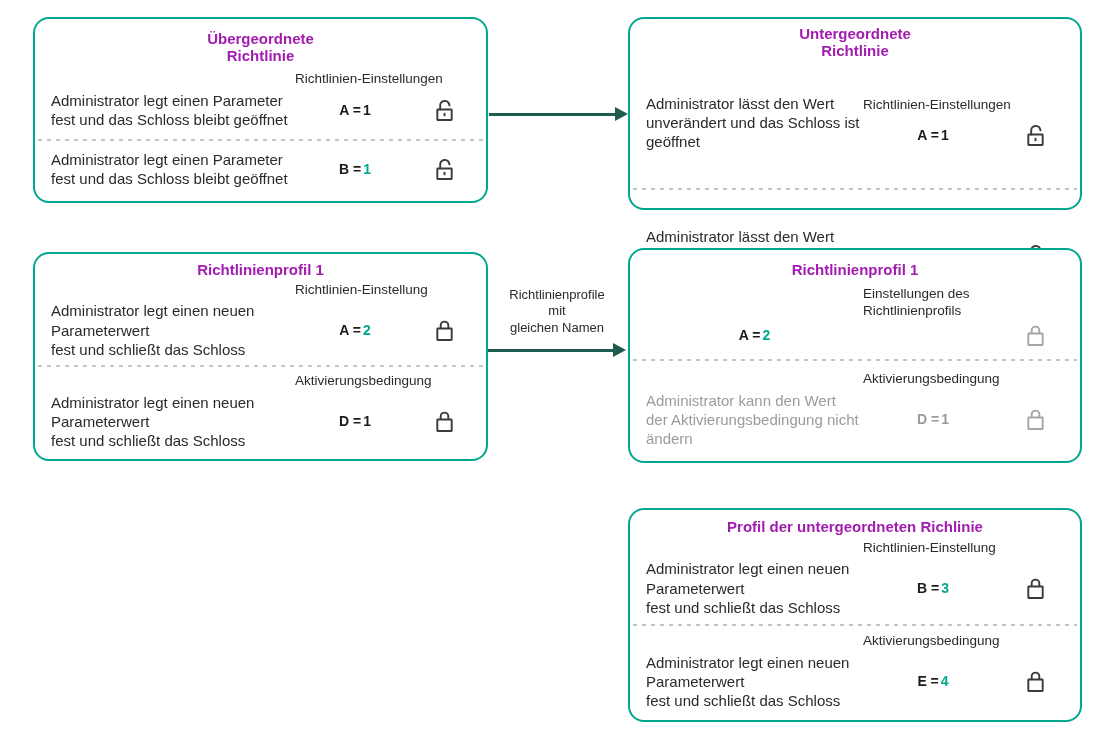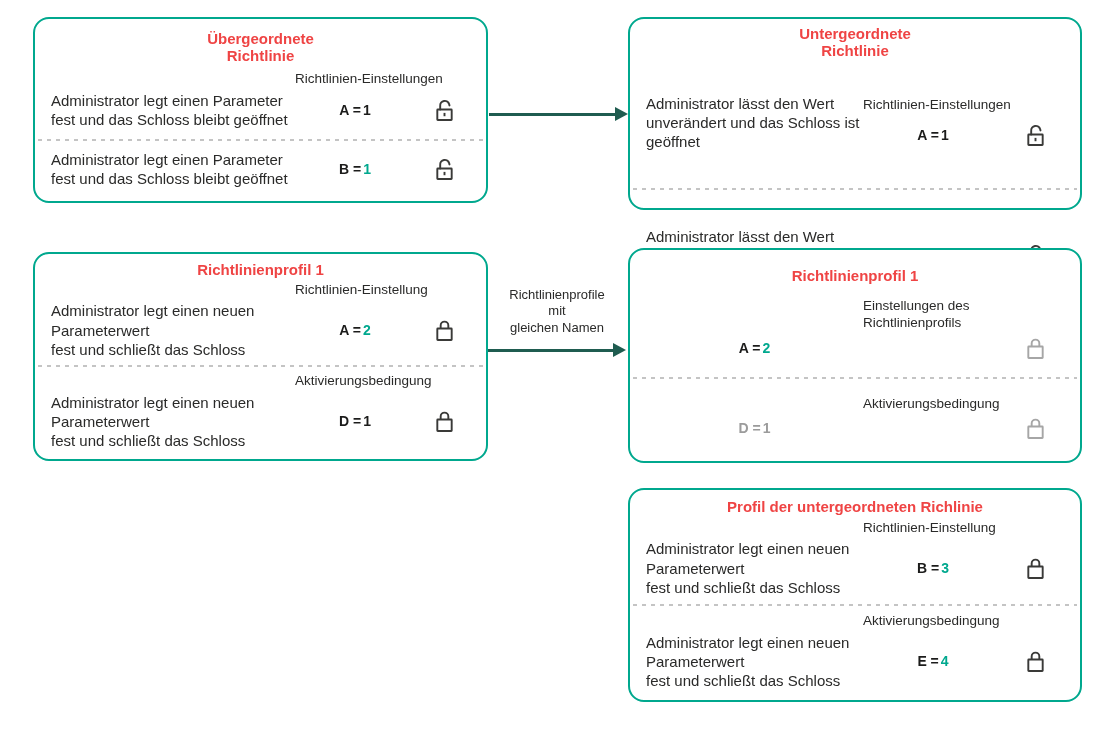--- a/index.html
+++ b/index.html
@@ -4,21 +4,21 @@
 <style>
   html,body {margin:0; padding:0; background:#ffffff;}
   body {font-family:"Liberation Sans", sans-serif; color:#2a2a29;}
   .canvas {position:relative; width:1100px; height:736px; background:#fff; overflow:hidden;}
 
   .box {position:absolute; box-sizing:border-box; background:#fff;
         border:2px solid var(--border,#00A88E); border-radius:16px;
         display:flex; flex-direction:column; justify-content:space-evenly;
         padding:6px 0; color:var(--text,#2a2a29);}
   .box-title {font-weight:700; text-align:center; font-size:15px; line-height:1.16;
-        white-space:pre-line; color:#ef4444;}
+        white-space:pre-line; color:#a21caf;}
 
   .sec {display:grid; align-items:center; padding:2px 13px 2px 16px;}
   .left  .sec {grid-template-columns:1fr 120px 58px;}
   .right .sec {grid-template-columns:1fr 140px 64px;}
 
   .lbl {grid-column:2/4; grid-row:1; text-align:left; font-size:13.5px;
         line-height:1.24; white-space:pre-line; padding-bottom:3px;}
   .txt {grid-column:1; font-size:15px; line-height:1.27; white-space:pre-line;}
   .r2 {grid-row:2;}
   .span2 {grid-row:1 / span 2; align-self:center;}
@@ -182,32 +182,35 @@
       </div>
       <div class="lock r2 gray">
         <svg width="23" height="26" viewBox="0 0 24 27">
             <use href="#lock-closed"></use>
           </svg>
       </div>
     </div>
     <div class="divider"></div>
     <div class="sec">
       <div class="lbl">Aktivierungsbedingung</div>
+      <div class="txt r2 muted-txt">Administrator kann den Wert
+der Aktivierungsbedingung nicht
+ändern</div>
       <div class="val r2 muted-val">
         <span>D =</span><span class="num">1</span>
       </div>
       <div class="lock r2 gray">
         <svg width="23" height="26" viewBox="0 0 24 27">
             <use href="#lock-closed"></use>
           </svg>
       </div>
     </div>
   </div>
 
-  <div class="box right" style="left:628px; top:488px; width:454px; height:214px;">
+  <div class="box right" style="left:628px; top:508px; width:454px; height:214px;">
     <div class="box-title">Profil der untergeordneten Richlinie</div>
     <div class="sec">
       <div class="lbl">Richtlinien-Einstellung</div>
       <div class="txt r2">Administrator legt einen neuen
 Parameterwert
 fest und schließt das Schloss</div>
       <div class="val r2">
         <span>B =</span><span class="num accent">3</span>
       </div>
       <div class="lock r2">

